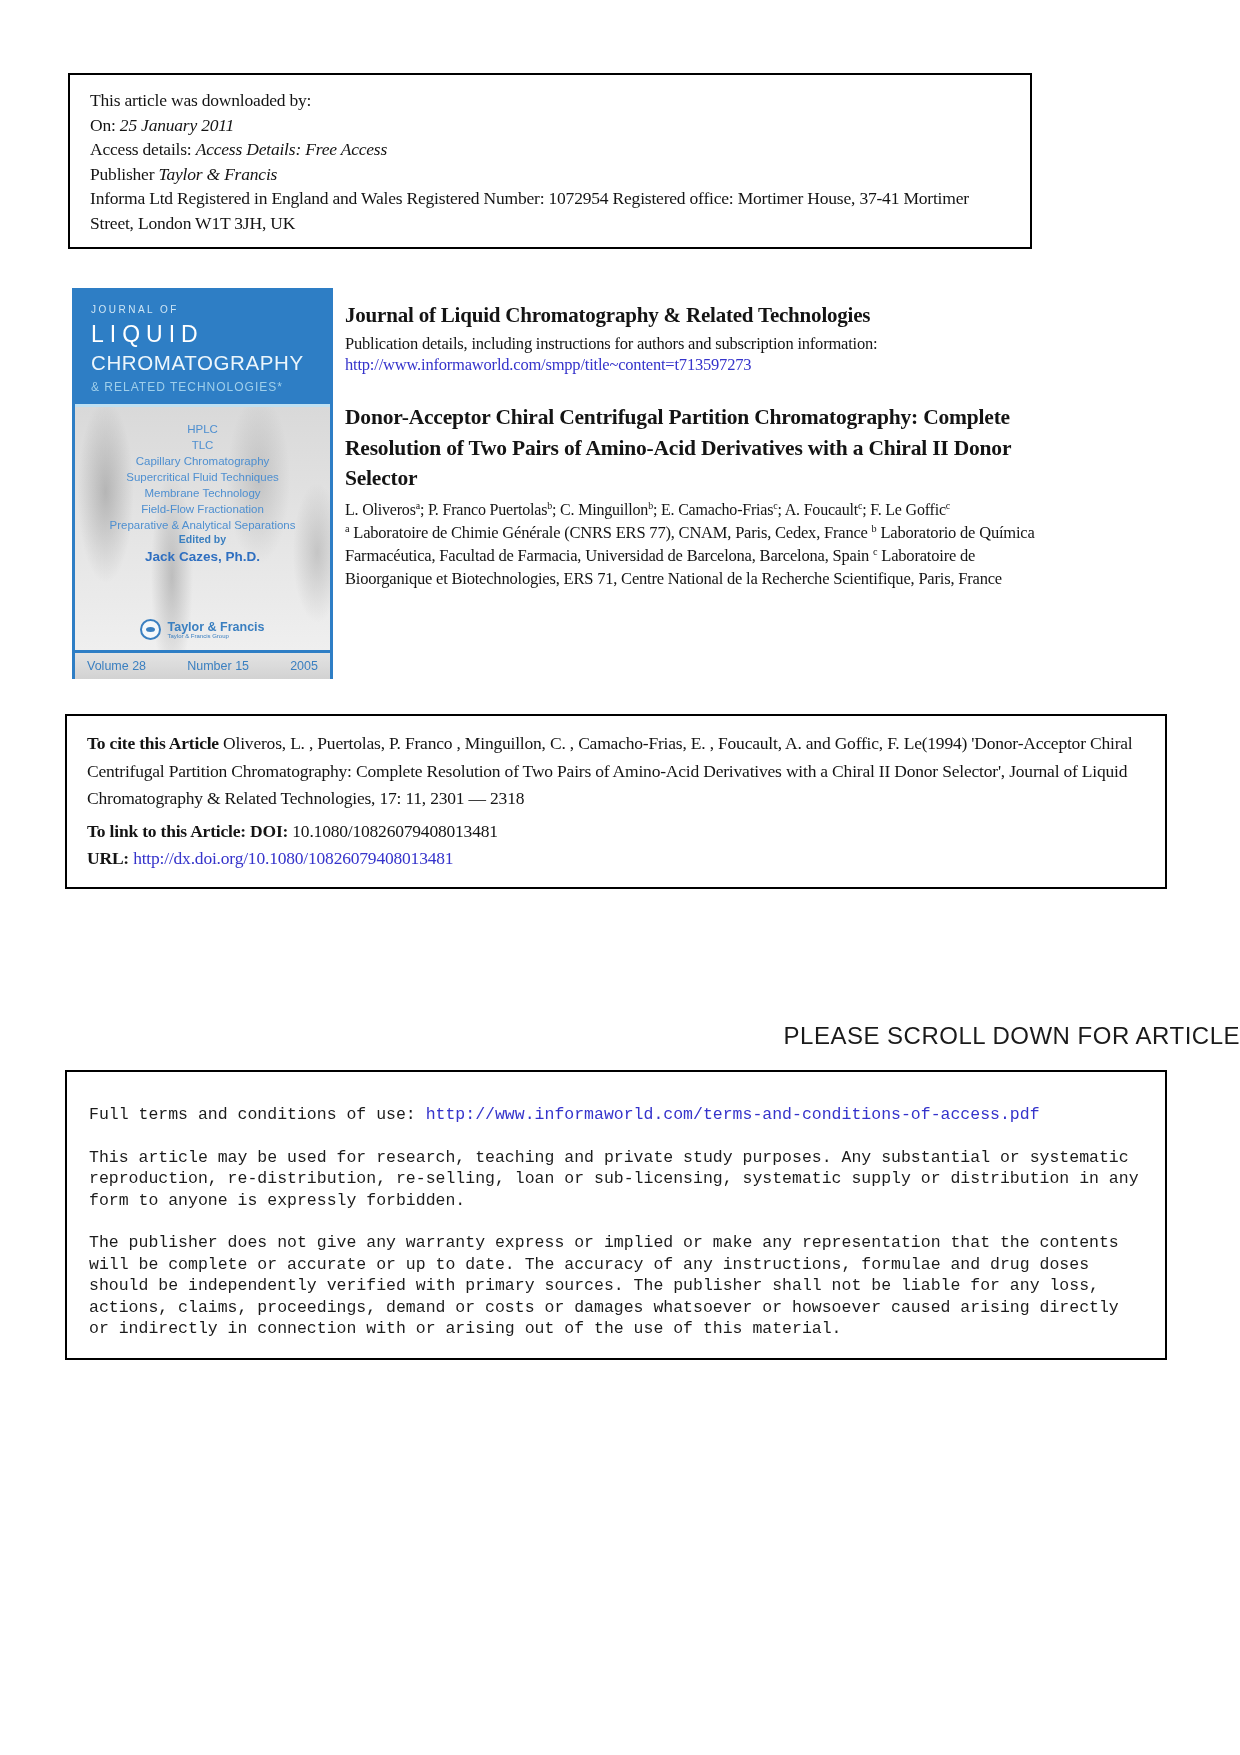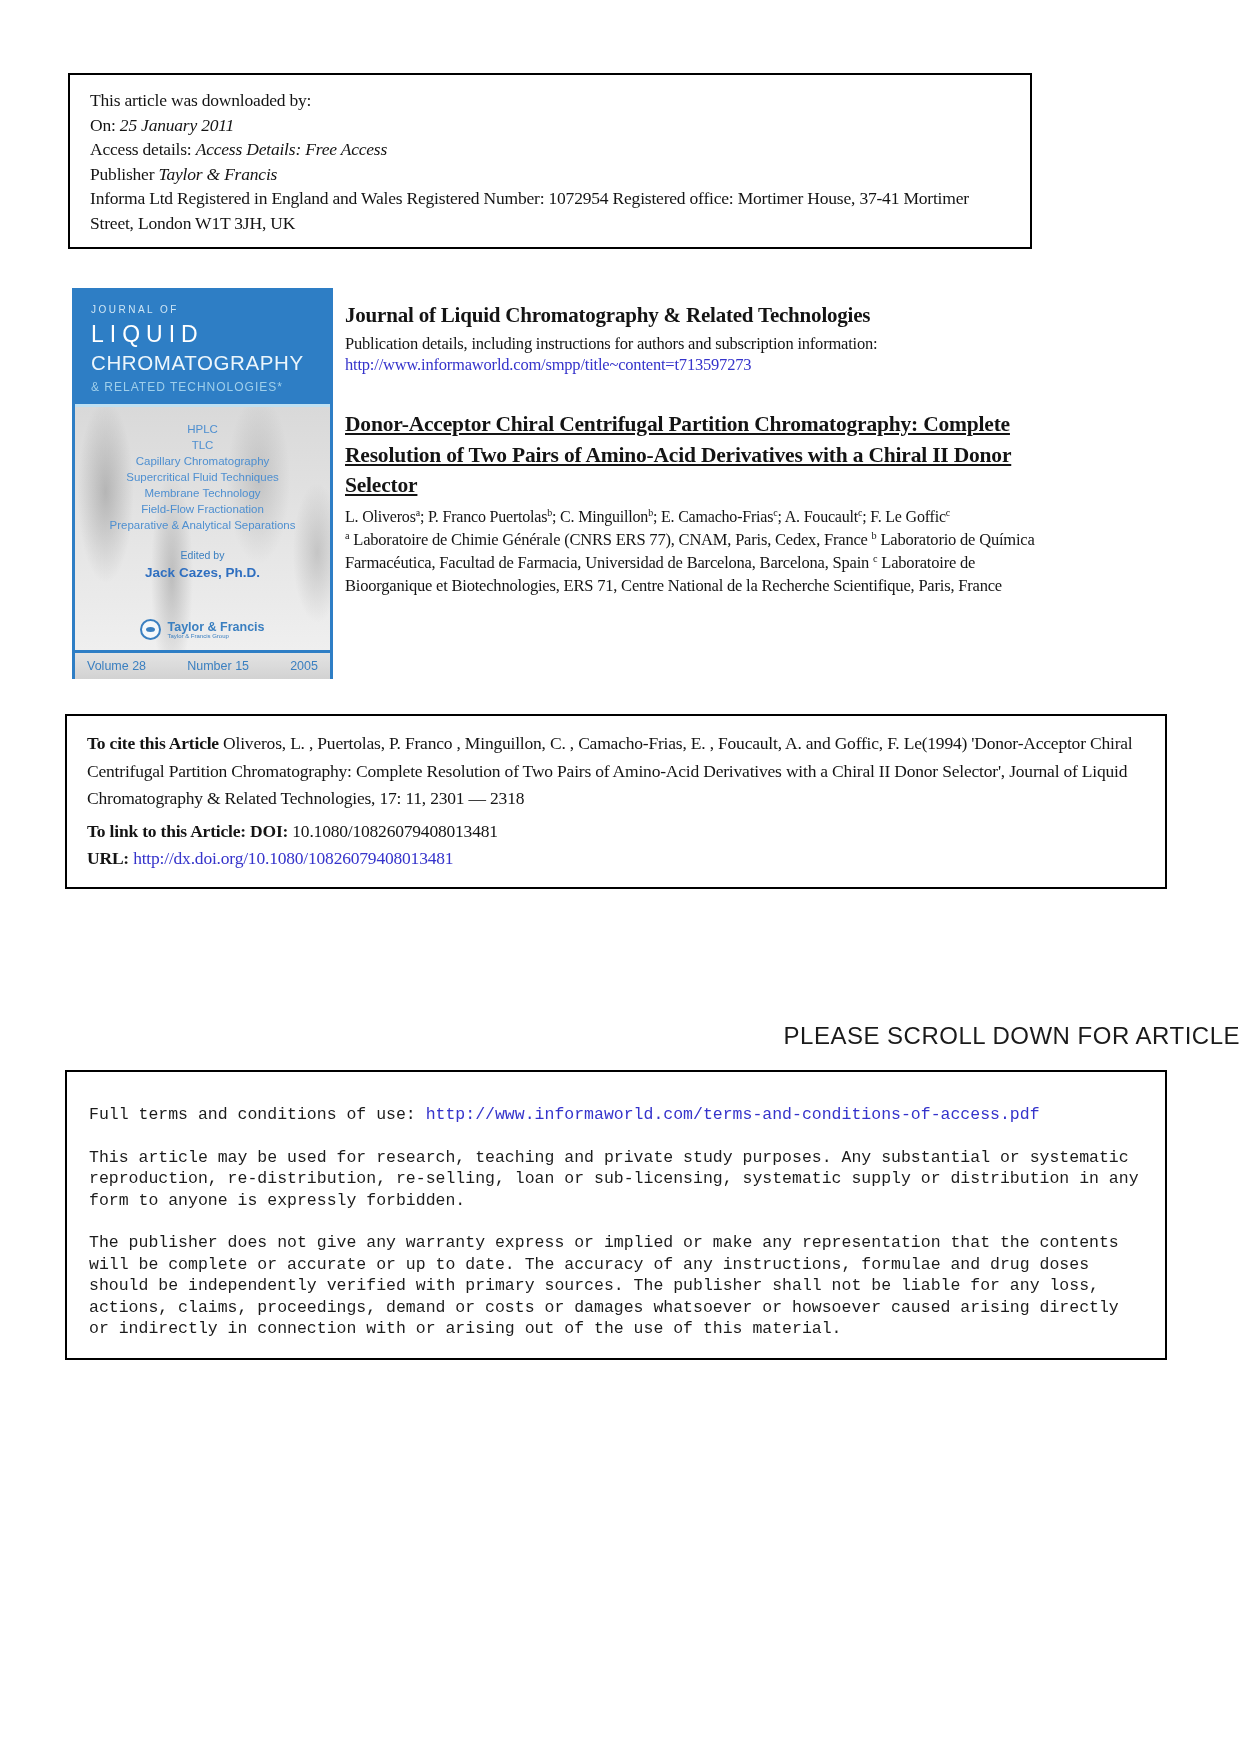--- a/index.html
+++ b/index.html
@@ -38,21 +38,21 @@
   .cover-body{
     flex:1;display:flex;flex-direction:column;align-items:center;
     background:
       radial-gradient(ellipse 40px 130px at 12% 35%, rgba(110,110,110,0.38), transparent 70%),
       radial-gradient(ellipse 30px 150px at 38% 70%, rgba(90,90,90,0.30), transparent 70%),
       radial-gradient(ellipse 45px 120px at 72% 30%, rgba(120,120,120,0.28), transparent 70%),
       radial-gradient(ellipse 35px 100px at 95% 60%, rgba(120,120,120,0.30), transparent 70%),
       linear-gradient(#d9d9d9,#efefef);
   }
   .cover-topics{margin-top:14px;text-align:center;font-size:11.5px;line-height:16px;color:#4e8fd0;}
-  .cover-edited{margin-top:16px;font-size:10.5px;font-weight:normal;color:#3a7fc0;text-align:center;}
+  .cover-edited{margin-top:0;font-size:10.5px;font-weight:bold;color:#3a7fc0;text-align:center;}
   .cover-editor{margin-top:4px;font-size:13.5px;font-weight:bold;color:#2f6fc0;}
   .cover-logo-row{margin-top:auto;margin-bottom:10px;display:flex;align-items:center;}
   .tf-circle{
     width:17px;height:17px;border-radius:50%;border:2px solid #3a7fc0;
     display:inline-flex;align-items:center;justify-content:center;margin-right:6px;background:#f4f8fb;
   }
   .tf-circle i{display:block;width:9px;height:5px;border-radius:50%;background:#3a7fc0;}
   .tf-name{font-size:12.5px;font-weight:bold;color:#3a7fc0;line-height:12px;}
   .tf-sub{font-size:6px;color:#3a7fc0;}
   .cover-divider{height:3px;background:#2e7ec5;}
@@ -60,21 +60,21 @@
     height:26px;background:linear-gradient(#e3e3e3,#d2d2d2);
     display:flex;align-items:center;justify-content:space-between;
     padding:0 12px;font-size:12.5px;color:#3a7fc0;
   }
 
   
   #right-col{left:345px;top:302px;width:700px;}
   .journal-title{font-size:21px;font-weight:bold;line-height:26px;}
   .pub-details{font-size:16.5px;line-height:21px;margin-top:5px;}
   .pub-link{font-size:16.5px;line-height:21px;}
-  .article-title{font-size:21.5px;font-weight:bold;line-height:30.5px;margin-top:34px;text-decoration:underline;}
+  .article-title{font-size:21.5px;font-weight:bold;line-height:30.5px;margin-top:27px;}
   .authors{font-size:16px;line-height:23px;margin-top:4px;}
   .affils{font-size:16.5px;line-height:23px;}
 
   
   #cite-box{
     left:65px;top:714px;width:1102px;box-sizing:border-box;
     border:2px solid #000;padding:14px 20px 14px 20px;
     font-size:17.5px;line-height:27.5px;
   }
   #cite-box p{margin:0;}

